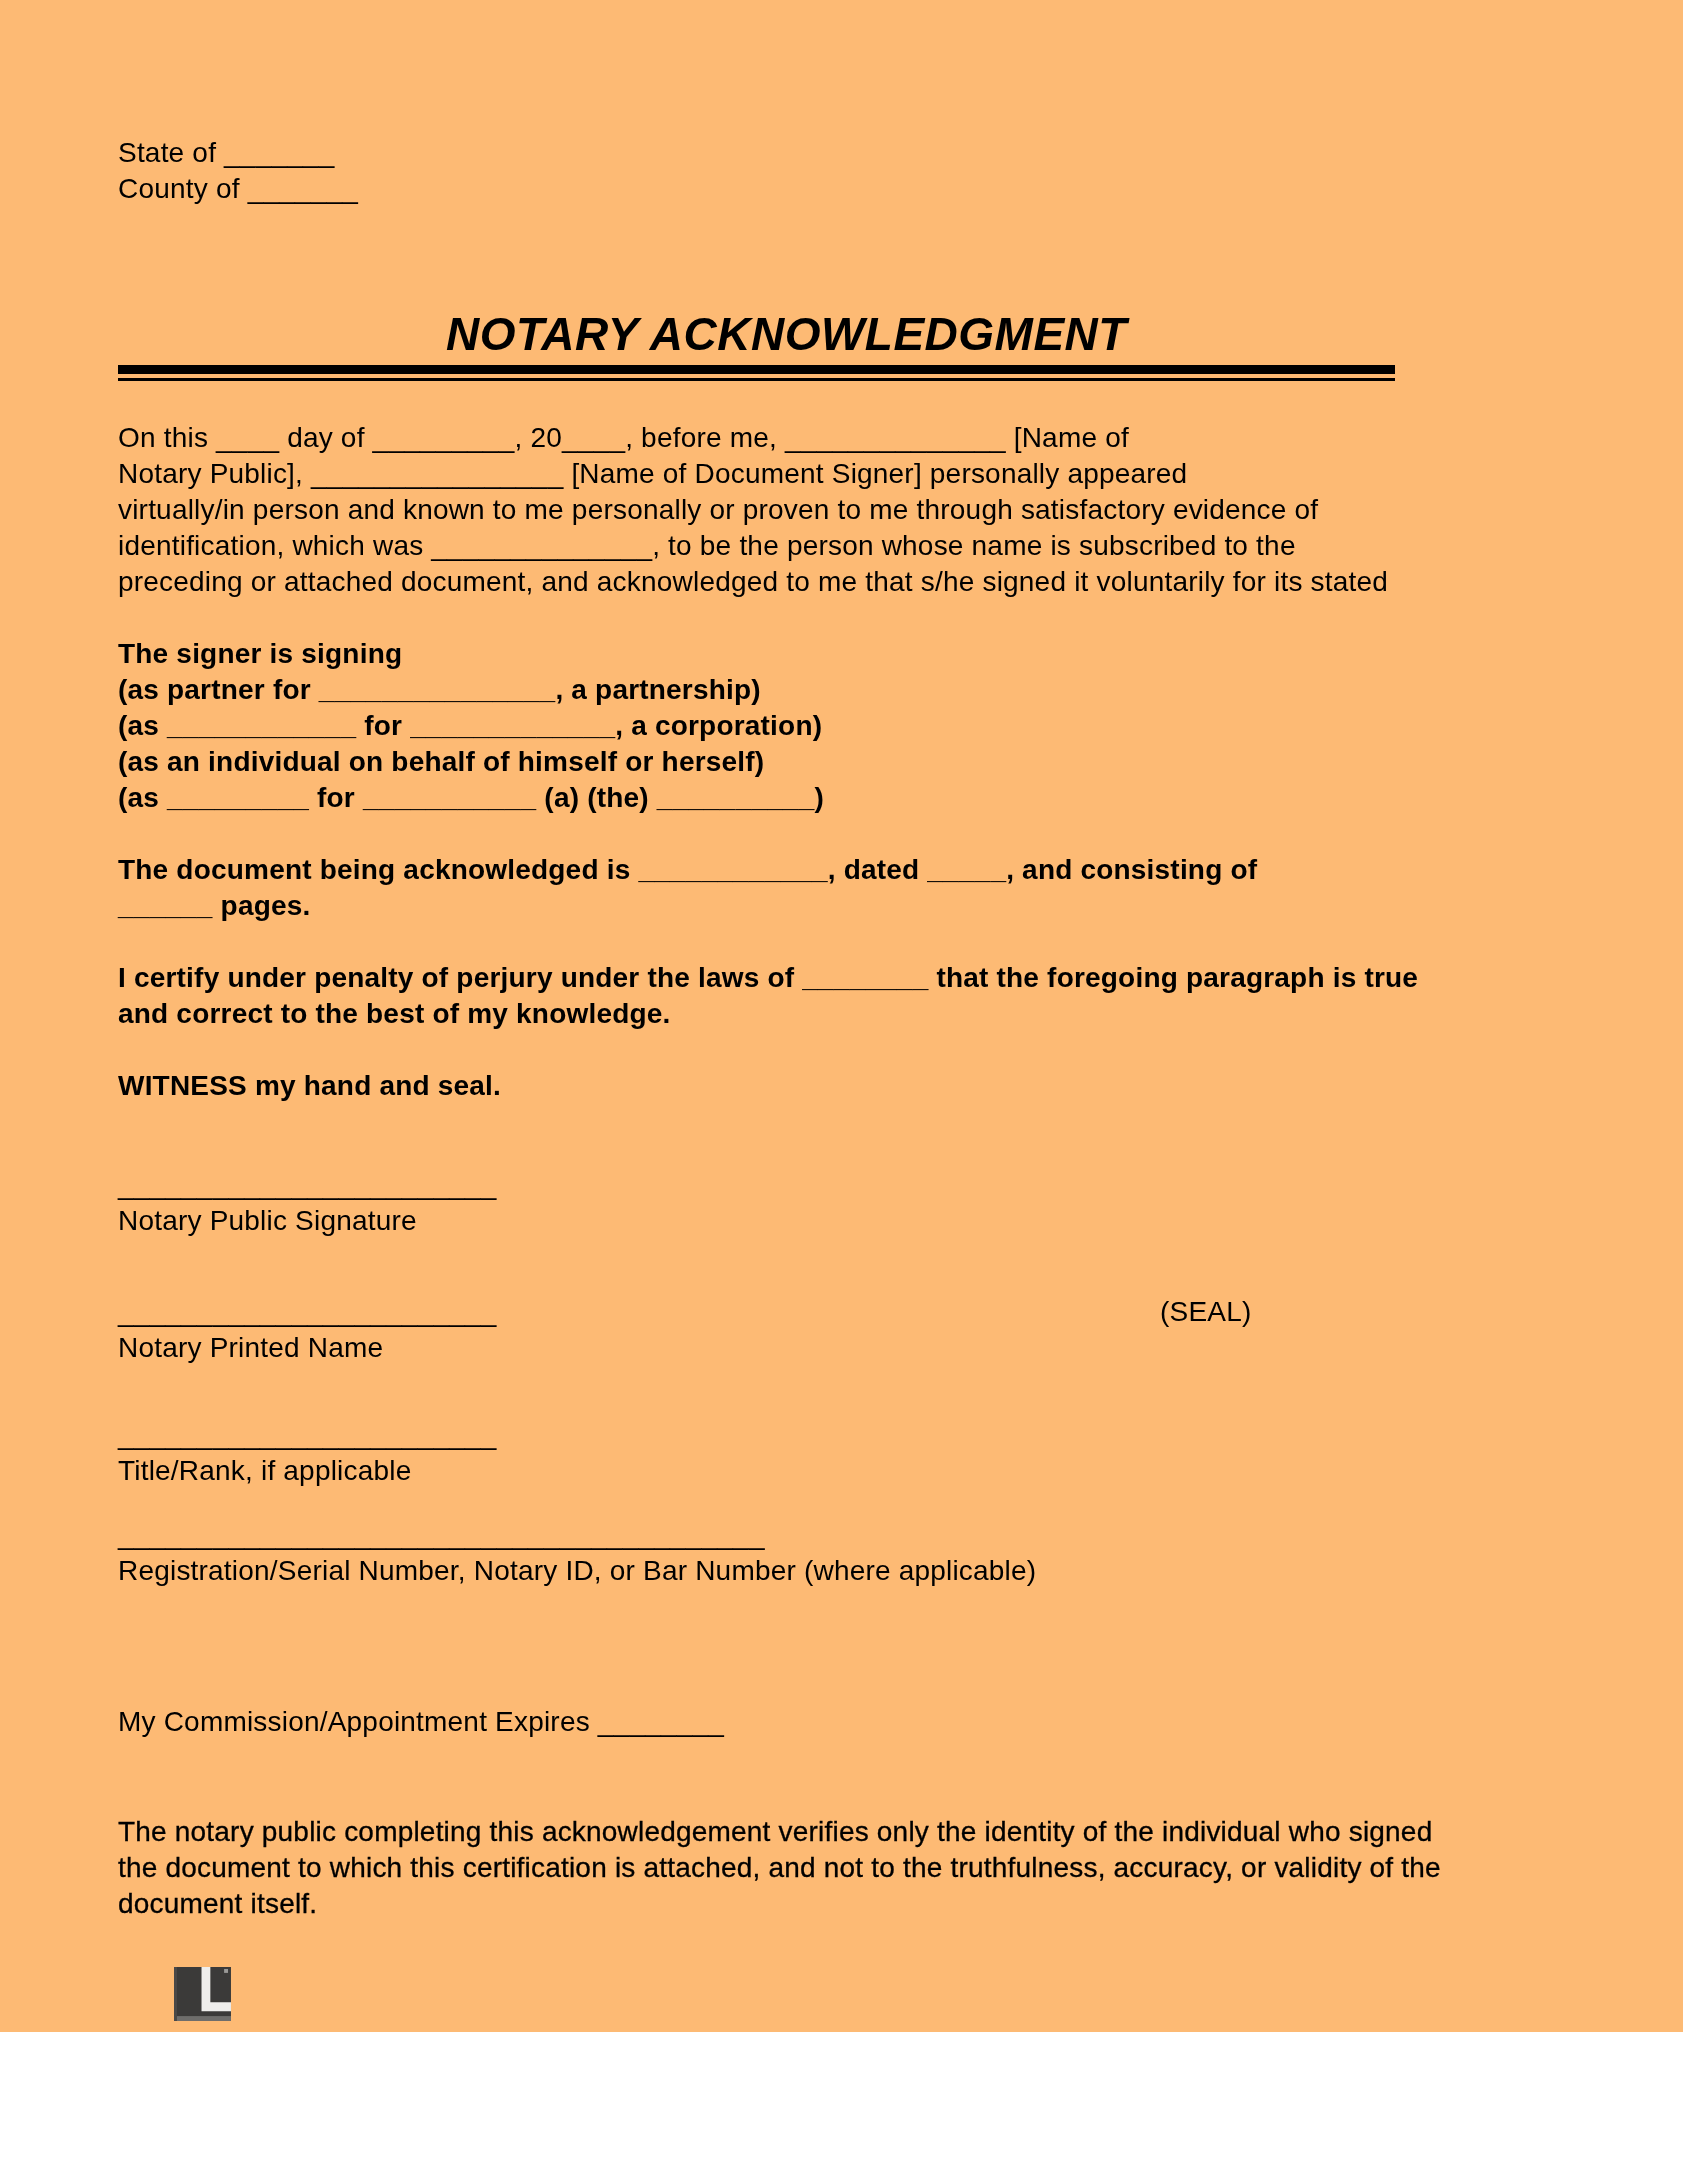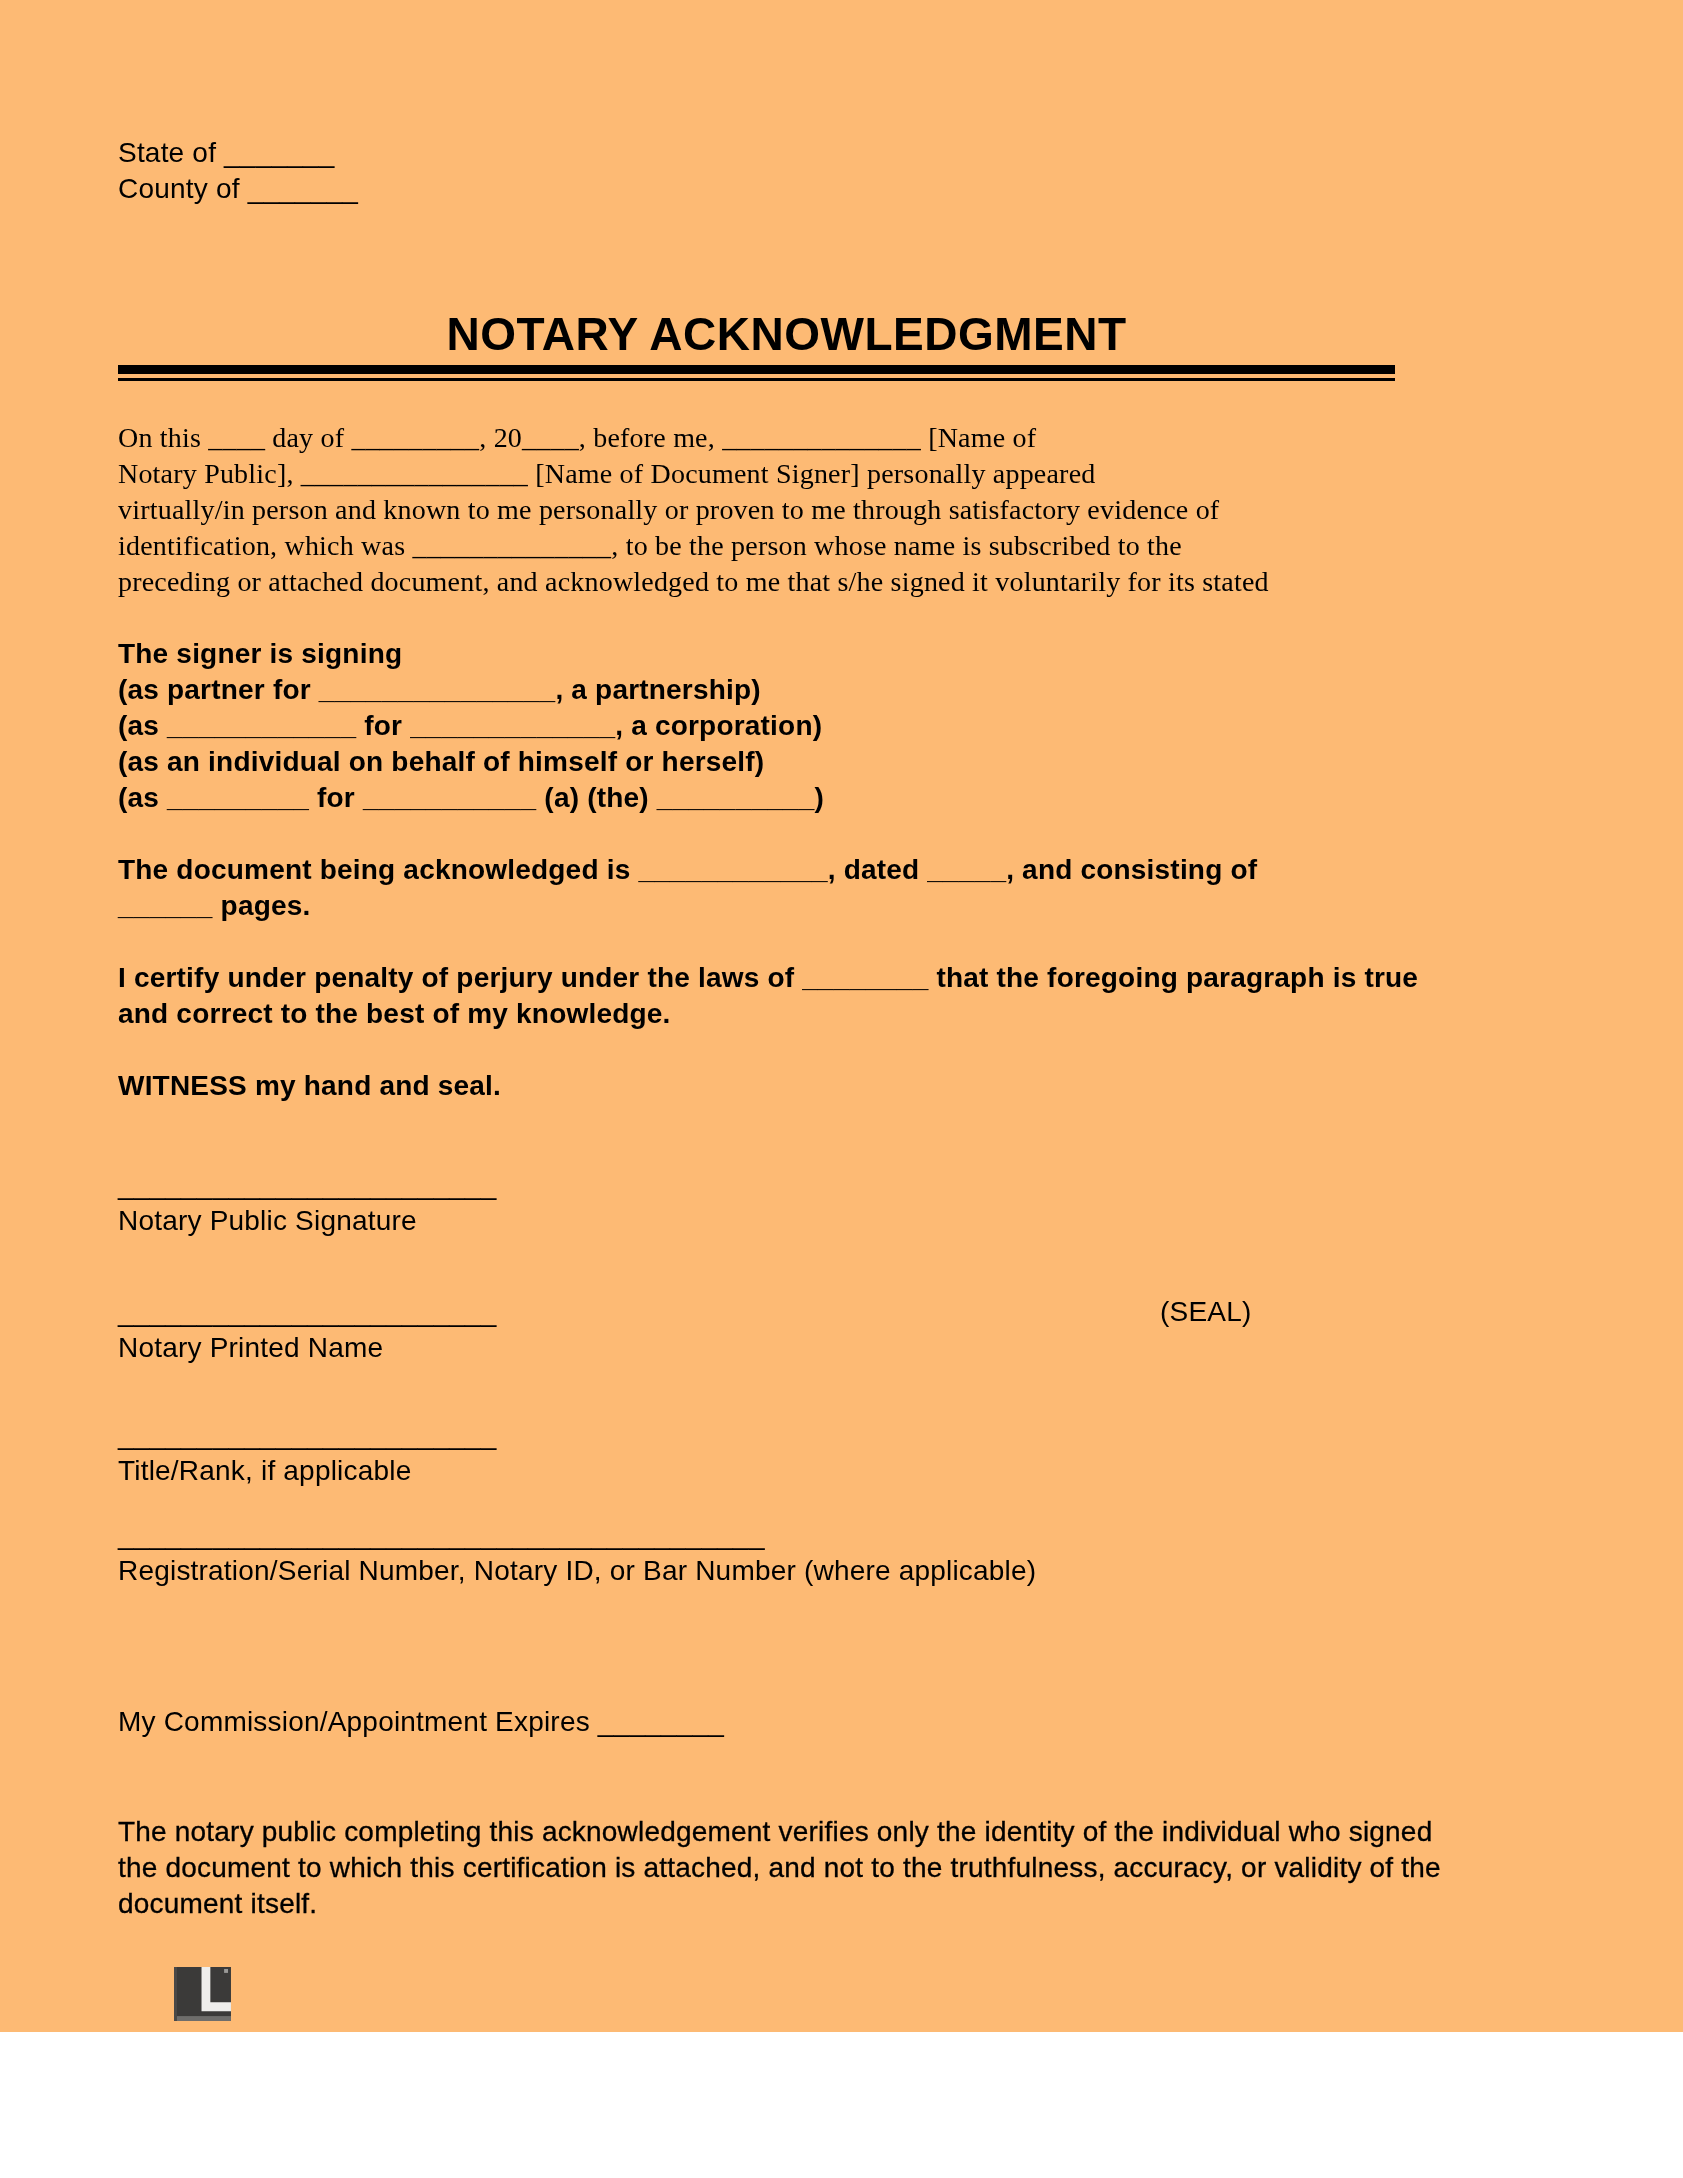--- a/index.html
+++ b/index.html
@@ -23,25 +23,26 @@
     letter-spacing: 0.2px;
   }
   .doc-title {
     width: 1337px;
     margin-top: 103px;
     text-align: center;
     font-size: 46px;
     font-weight: bold;
     line-height: 48px;
     letter-spacing: 0.5px;
+    font-style: italic;
   }
   .rule-thick { width: 1277px; height: 9px; background: #000; margin-top: 7px; }
   .rule-thin  { width: 1277px; height: 3px; background: #000; margin-top: 4px; }
 
-  .para-ack   { margin-top: 39px; font-family: Liberation Serif, serif; }
+  .para-ack   { margin-top: 39px; }
   .para       { margin-top: 36px; font-weight: bold; }
 
   .sig-block-1 { margin-top: 63px; }
   .sig-block-2 { margin-top: 55px; }
   .sig-block-3 { margin-top: 51px; }
   .sig-block-4 { margin-top: 28px; }
   .sig-row { position: relative; }
   .seal-note {
     position: absolute;
     left: 1042px;

